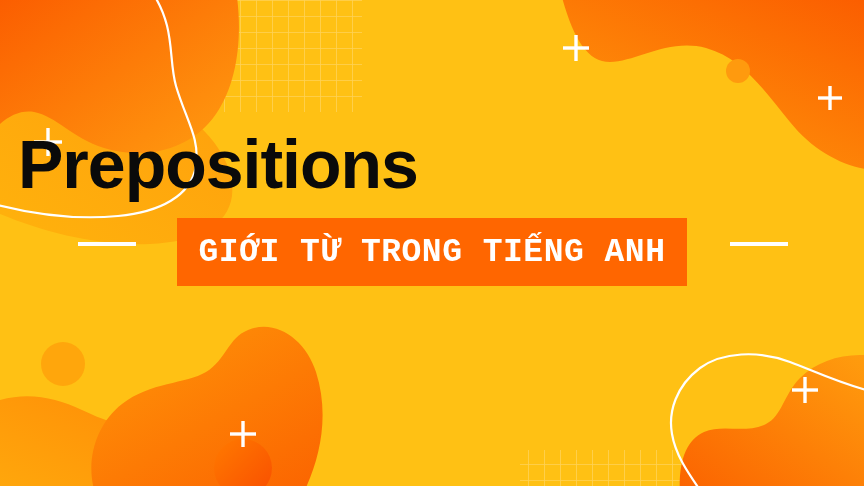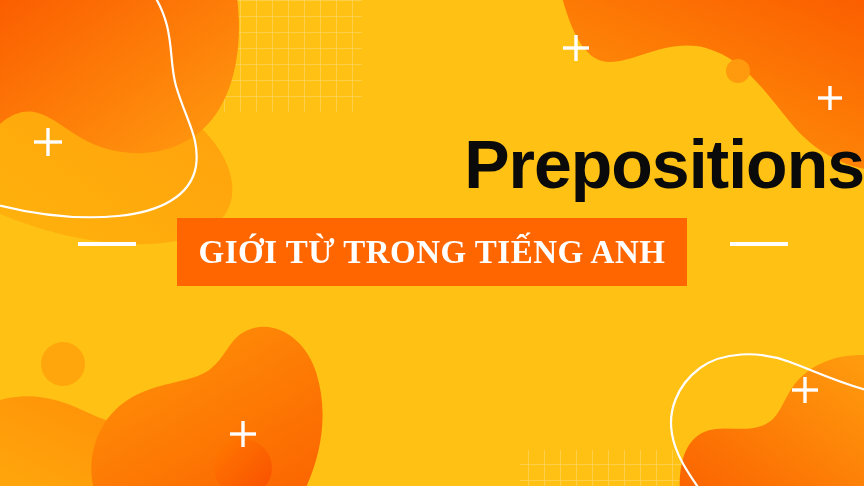--- a/index.html
+++ b/index.html
@@ -20,42 +20,43 @@
     inset: 0;
     width: 864px;
     height: 486px;
     pointer-events: none;
   }
   #title-text {
     position: absolute;
     left: 0;
     right: 0;
     top: 124px;
-    text-align: right;
+    text-align: left;
     font-family: "Liberation Sans", sans-serif;
     font-weight: bold;
     font-size: 68px;
     line-height: 80px;
     letter-spacing: -1px;
     color: #0a0a0a;
     white-space: nowrap;
+    padding-left: 18px;
   }
   #subtitle-banner {
     position: absolute;
     left: 177px;
     top: 218px;
     width: 510px;
     height: 68px;
     background: #FF6600;
     display: flex;
     align-items: center;
     justify-content: center;
   }
   #subtitle-text {
-    font-family: Liberation Serif, serif;
+    font-family: Liberation Mono, monospace;
     font-weight: bold;
     font-size: 33px;
     letter-spacing: 0.5px;
     color: #FFFFFF;
     white-space: nowrap;
   }
   .rule {
     position: absolute;
     height: 4px;
     background: #FFFFFF;

